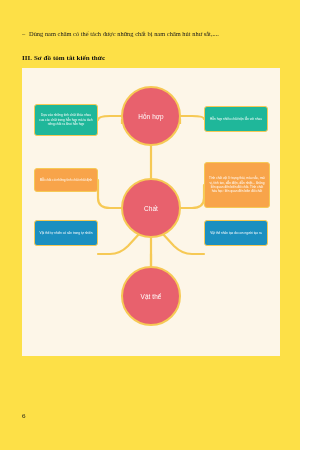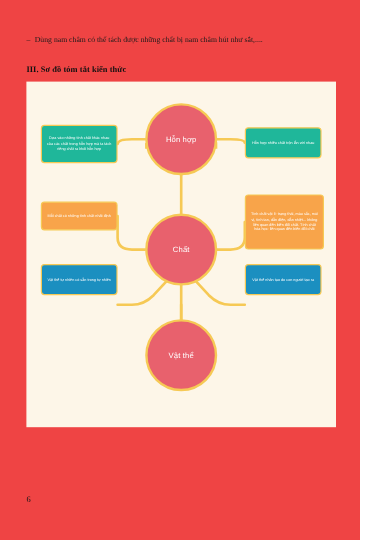--- a/index.html
+++ b/index.html
@@ -12,21 +12,21 @@
     height: 450px;
     position: relative;
     font-family: "Liberation Serif", serif;
     color: #1a1a1a;
     overflow: hidden;
   }
 
   .page {
     position: absolute;
     inset: 0;
-    background: #ef4444;
+    background: #fde047;
   }
 
   
   .bullet-line {
     position: absolute;
     left: 22px;
     top: 30px;
     width: 262px;
     font-size: 6.4px;
     line-height: 1.25;

